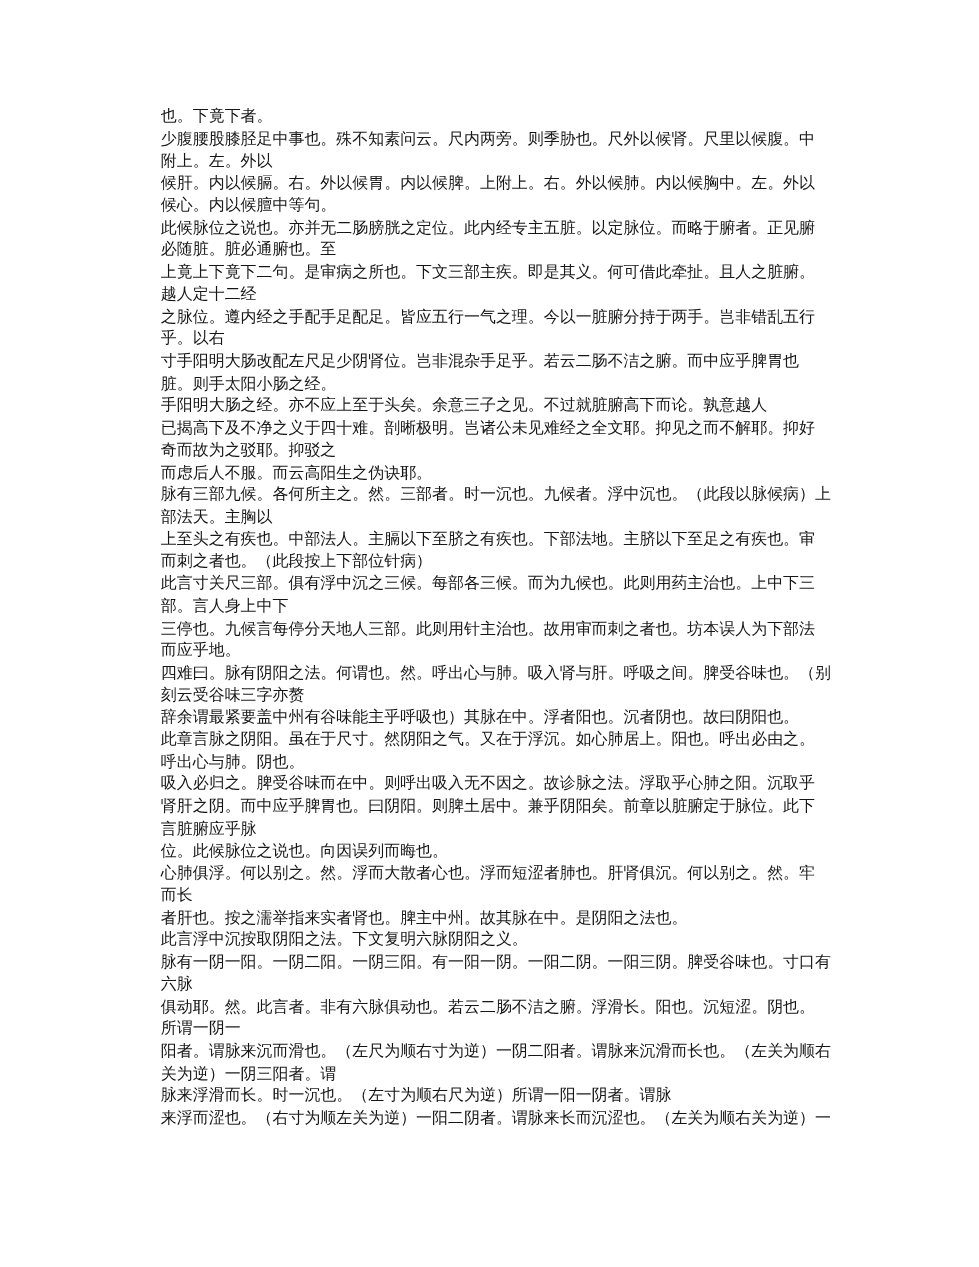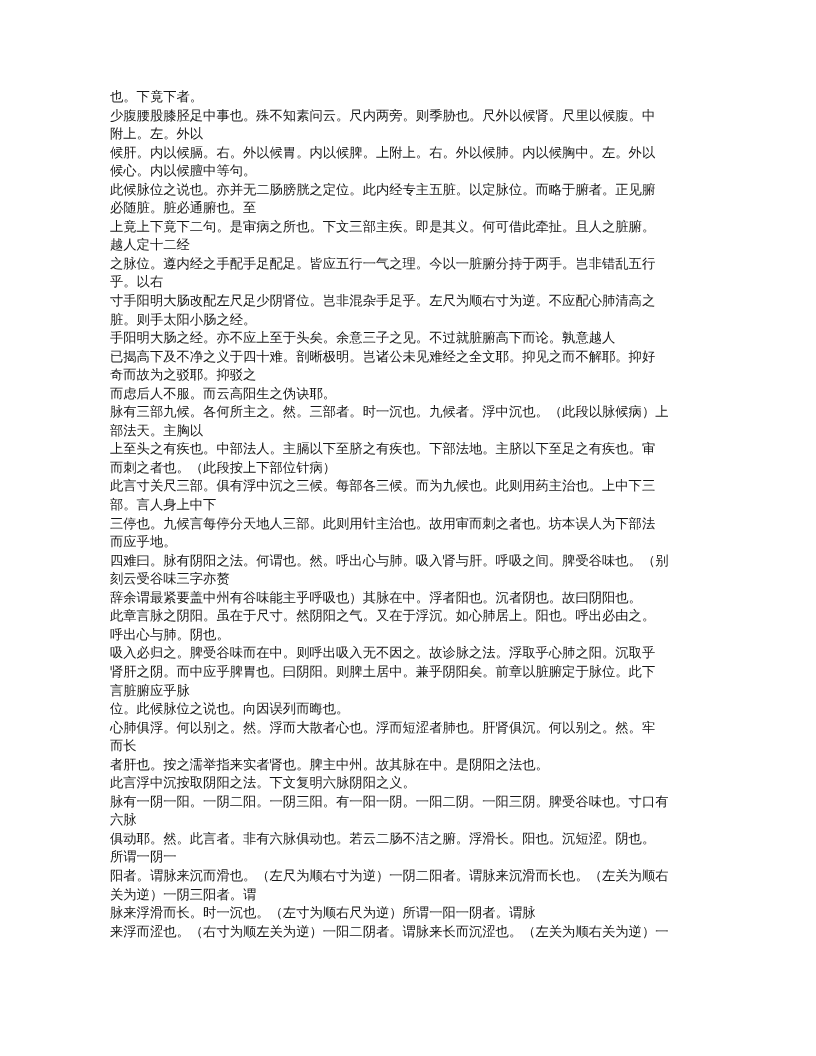--- a/index.html
+++ b/index.html
@@ -14,21 +14,21 @@
     font-family: "Liberation Serif", "DejaVu Serif", serif;
   }
   .page {
     position: relative;
     width: 816px;
     height: 1056px;
     background: #ffffff;
   }
   .text-block {
     position: absolute;
-    left: 110px;
+    left: 134px;
     top: 88px;
     width: 588px;
     color: #161616;
     font-size: 13.3px;
     line-height: 18.55px;
     letter-spacing: 0px;
   }
   .line {
     white-space: nowrap;
     height: 18.55px;
@@ -43,21 +43,21 @@
       <div class="line">少腹腰股膝胫足中事也。殊不知素问云。尺内两旁。则季胁也。尺外以候肾。尺里以候腹。中</div>
       <div class="line">附上。左。外以</div>
       <div class="line">候肝。内以候膈。右。外以候胃。内以候脾。上附上。右。外以候肺。内以候胸中。左。外以</div>
       <div class="line">候心。内以候膻中等句。</div>
       <div class="line">此候脉位之说也。亦并无二肠膀胱之定位。此内经专主五脏。以定脉位。而略于腑者。正见腑</div>
       <div class="line">必随脏。脏必通腑也。至</div>
       <div class="line">上竟上下竟下二句。是审病之所也。下文三部主疾。即是其义。何可借此牵扯。且人之脏腑。</div>
       <div class="line">越人定十二经</div>
       <div class="line">之脉位。遵内经之手配手足配足。皆应五行一气之理。今以一脏腑分持于两手。岂非错乱五行</div>
       <div class="line">乎。以右</div>
-      <div class="line">寸手阳明大肠改配左尺足少阴肾位。岂非混杂手足乎。左尺为顺右寸为逆。不应配心肺清高之</div>
+      <div class="line">寸手阳明大肠改配左尺足少阴肾位。岂非混杂手足乎。若云二肠不洁之腑。而中应乎脾胃也</div>
       <div class="line">脏。则手太阳小肠之经。</div>
       <div class="line">手阳明大肠之经。亦不应上至于头矣。余意三子之见。不过就脏腑高下而论。孰意越人</div>
       <div class="line">已揭高下及不净之义于四十难。剖晰极明。岂诸公未见难经之全文耶。抑见之而不解耶。抑好</div>
       <div class="line">奇而故为之驳耶。抑驳之</div>
       <div class="line">而虑后人不服。而云高阳生之伪诀耶。</div>
       <div class="line">脉有三部九候。各何所主之。然。三部者。时一沉也。九候者。浮中沉也。（此段以脉候病）上</div>
       <div class="line">部法天。主胸以</div>
       <div class="line">上至头之有疾也。中部法人。主膈以下至脐之有疾也。下部法地。主脐以下至足之有疾也。审</div>
       <div class="line">而刺之者也。（此段按上下部位针病）</div>
       <div class="line">此言寸关尺三部。俱有浮中沉之三候。每部各三候。而为九候也。此则用药主治也。上中下三</div>

